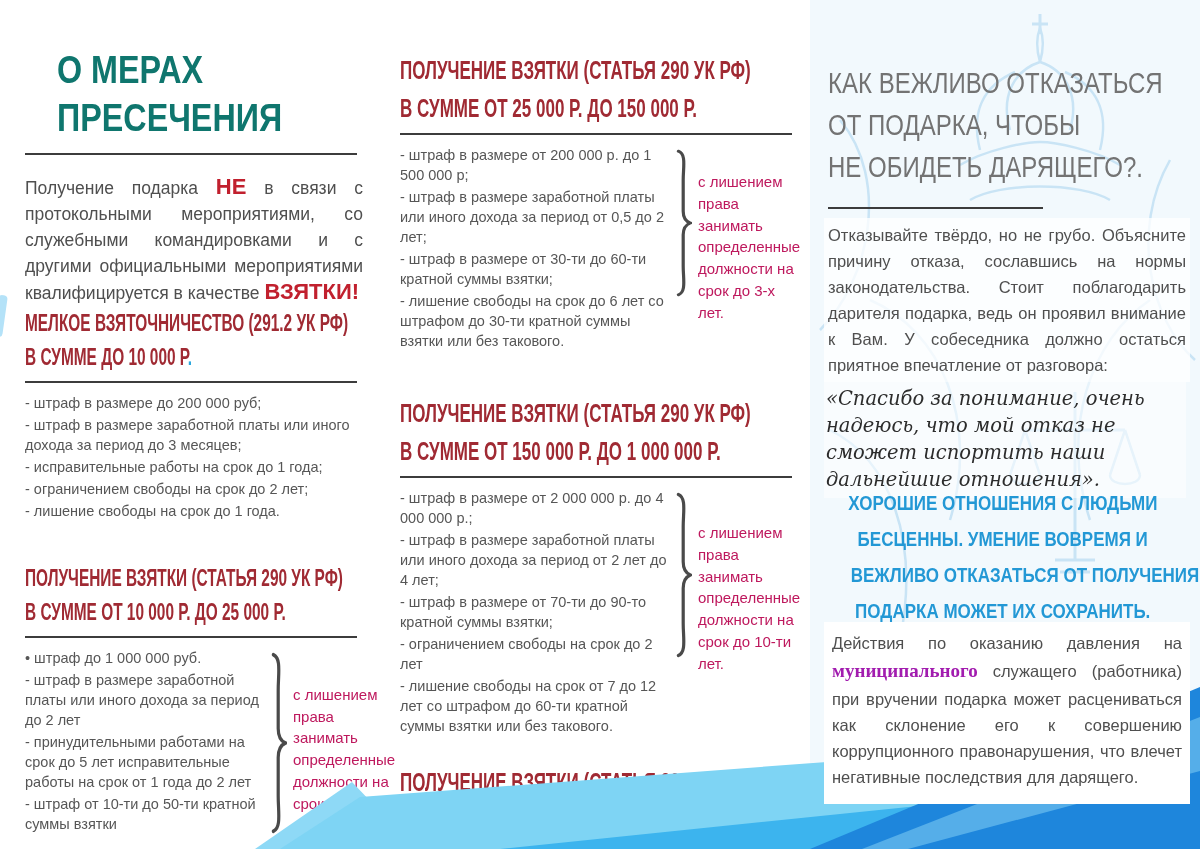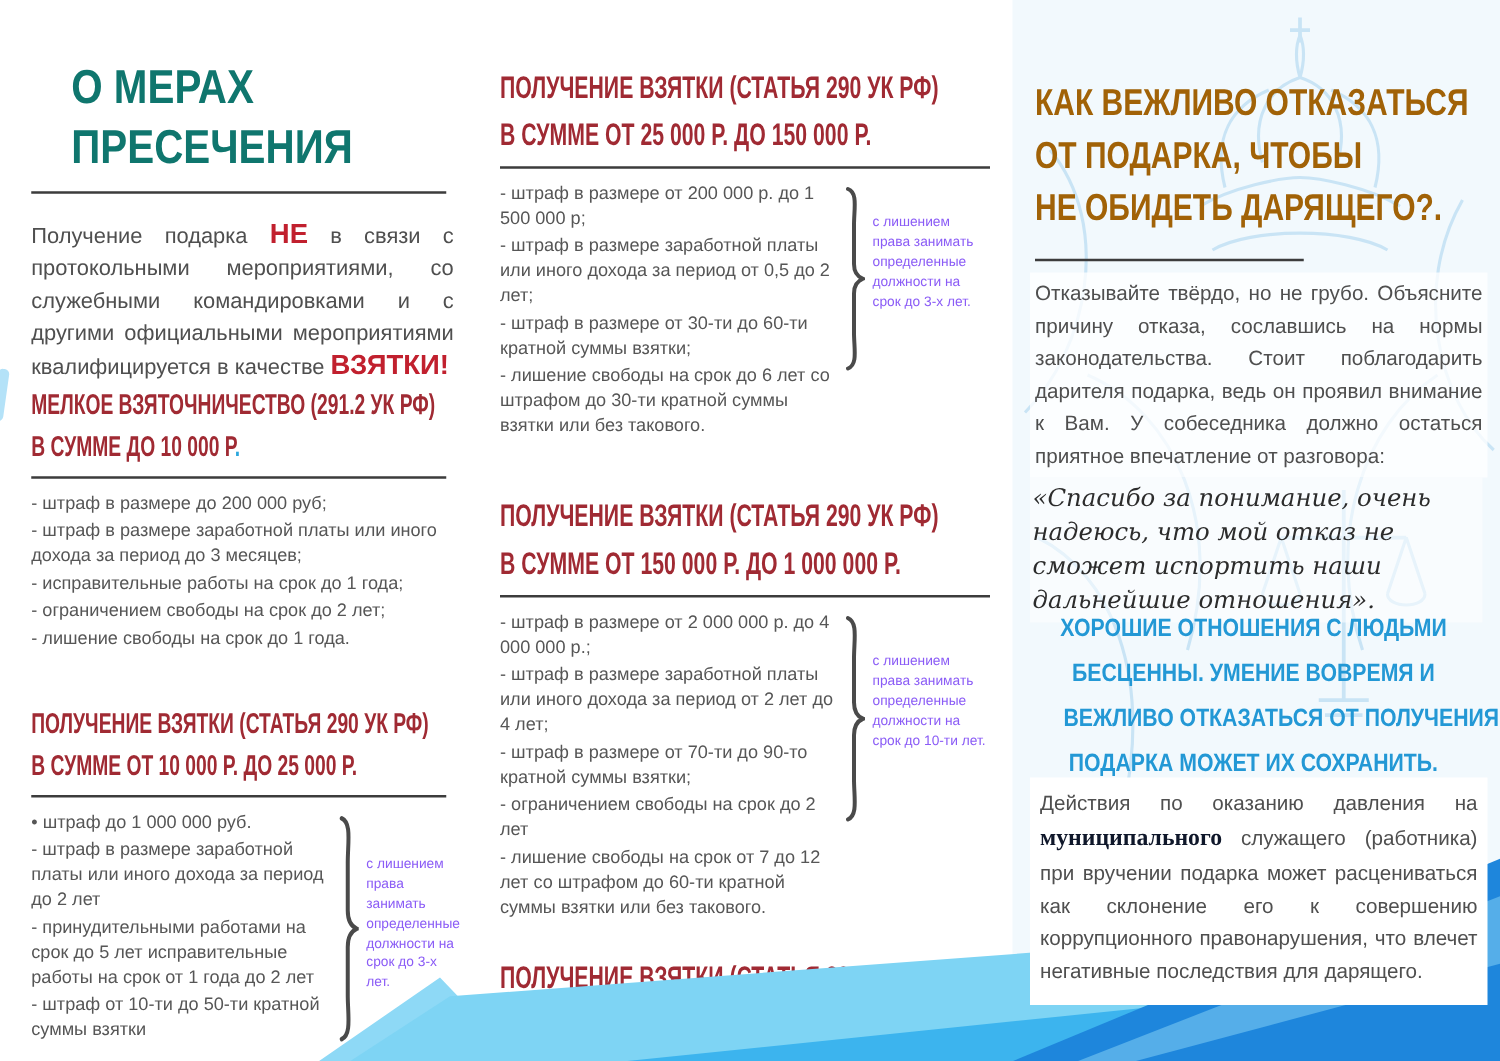--- a/index.html
+++ b/index.html
@@ -13,42 +13,42 @@
   .cond{display:inline-block;transform:scaleX(0.82);transform-origin:0 50%;white-space:nowrap;}
   .rule{height:2px;background:#3c3c3c;}
   
   .left-col{position:absolute;left:25px;top:46px;width:338px;z-index:2;}
   .page-title{color:#0f766e;font-weight:bold;font-size:38px;line-height:1.27;margin-left:32px;}
   .page-title .line .cond{transform:scaleX(0.85);}
   .left-col .rule{margin-top:10px;width:332px;}
   .intro{margin-top:20px;font-size:17.5px;line-height:1.5;text-align:justify;color:#4f4f4f;}
   .part-normal{}
   .part-accent{color:#c1202e;font-weight:bold;font-size:22px;line-height:1;margin-top:16px;}
-  .part-bold-serif{font-family:"Liberation Serif",serif;font-weight:bold;font-size:19px;color:#0f172a;}
+  .part-bold-serif{font-family:"Liberation Serif",serif;font-weight:bold;font-size:19px;color:#a21caf;}
   
   .sec{margin-top:0;}
   .sec-heading{color:#a02a33;font-weight:bold;font-size:23px;line-height:1.5;}
   .mid-col .sec-heading{font-size:25px;}
   .sec-heading .cond{transform:scaleX(0.67);}
   .mid-col .sec-heading .cond{transform:scaleX(0.68);}
   .accent-dot{color:#2ba7dd;}
   .sec .rule{margin-top:6px;margin-bottom:10px;}
   .items{font-size:14.5px;line-height:1.38;color:#565656;}
   .items .list-item{margin-bottom:2px;}
   .sec-body{display:flex;align-items:flex-start;}
   .sec-body .items{flex:0 0 auto;}
   .brace-wrap{flex:0 0 auto;margin:4px 6px 0 8px;}
   .brace-svg{display:block;}
-  .note{flex:1 1 auto;font-size:11px;line-height:1.45;color:#8b5cf6;padding-top:36px;}
+  .note{flex:1 1 auto;font-size:15px;line-height:1.45;color:#be185d;padding-top:36px;}
   
   .mid-col{position:absolute;left:400px;top:52px;width:392px;z-index:2;}
   
   .right-bg{position:absolute;left:810px;top:0;width:390px;height:849px;background:#f2f9fd;z-index:1;}
   .right-content{position:absolute;left:810px;top:0;width:390px;height:849px;z-index:4;}
-  .r-title{position:absolute;left:18px;top:62px;width:360px;color:#a16207;font-weight:bold;font-size:30px;line-height:1.4;}
+  .r-title{position:absolute;left:18px;top:62px;width:360px;color:#737373;font-weight:normal;font-size:30px;line-height:1.4;}
   .r-title .cond{transform:scaleX(0.8);}
   .r-rule{position:absolute;left:18px;top:207px;width:215px;height:2px;background:#3c3c3c;}
   .r-para1{position:absolute;left:14px;top:218px;width:358px;font-size:16.5px;line-height:1.58;text-align:justify;
            background:rgba(255,255,255,0.78);padding:4px 4px;color:#4f4f4f;}
   .r-quote{position:absolute;left:14px;top:382px;width:358px;
            font-family:"DejaVu Serif",serif;font-style:italic;font-size:19.5px;line-height:1.38;color:#2c2c2c;
            background:rgba(255,255,255,0.55);padding:4px 2px;}
   .r-statement{position:absolute;left:10px;top:492px;width:366px;text-align:center;color:#2398d5;font-weight:bold;font-size:20px;}
   .r-statement .line{margin-bottom:13px;}
   .r-statement .cond{transform:scaleX(0.85);transform-origin:50% 50%;}

